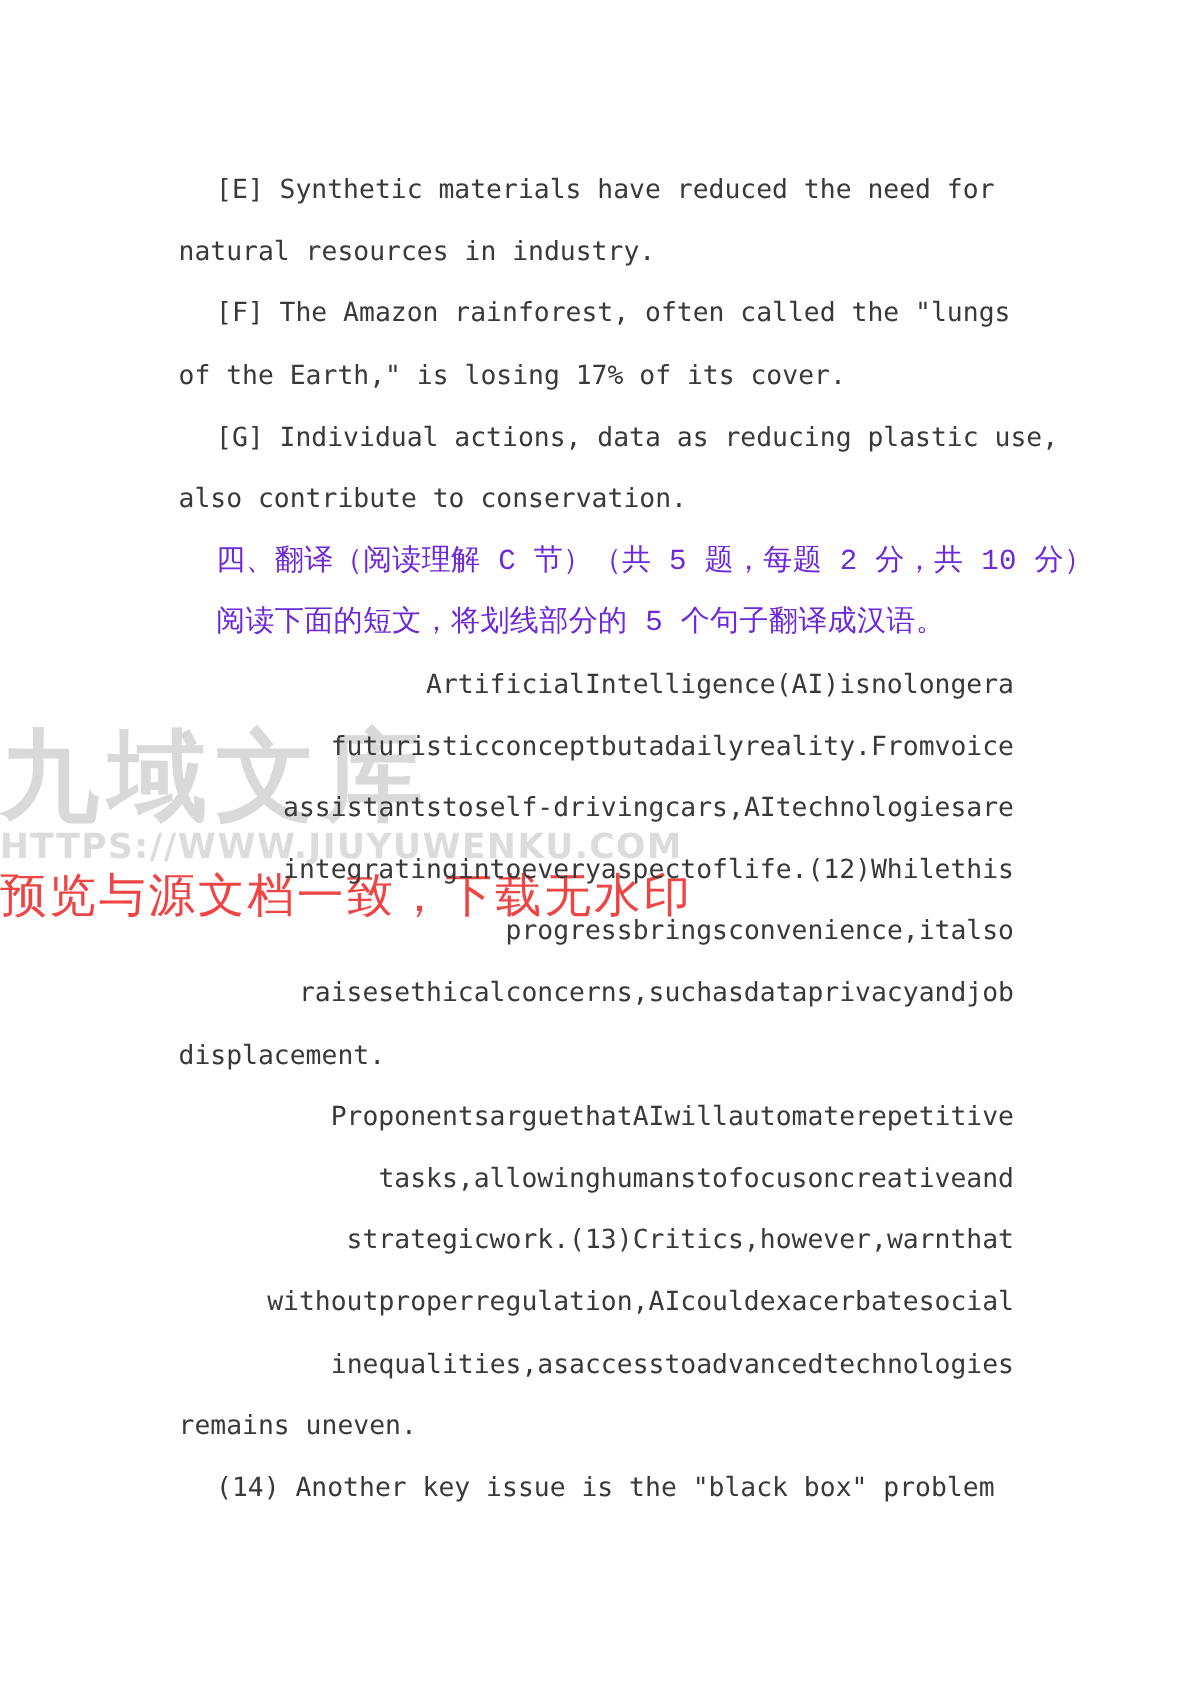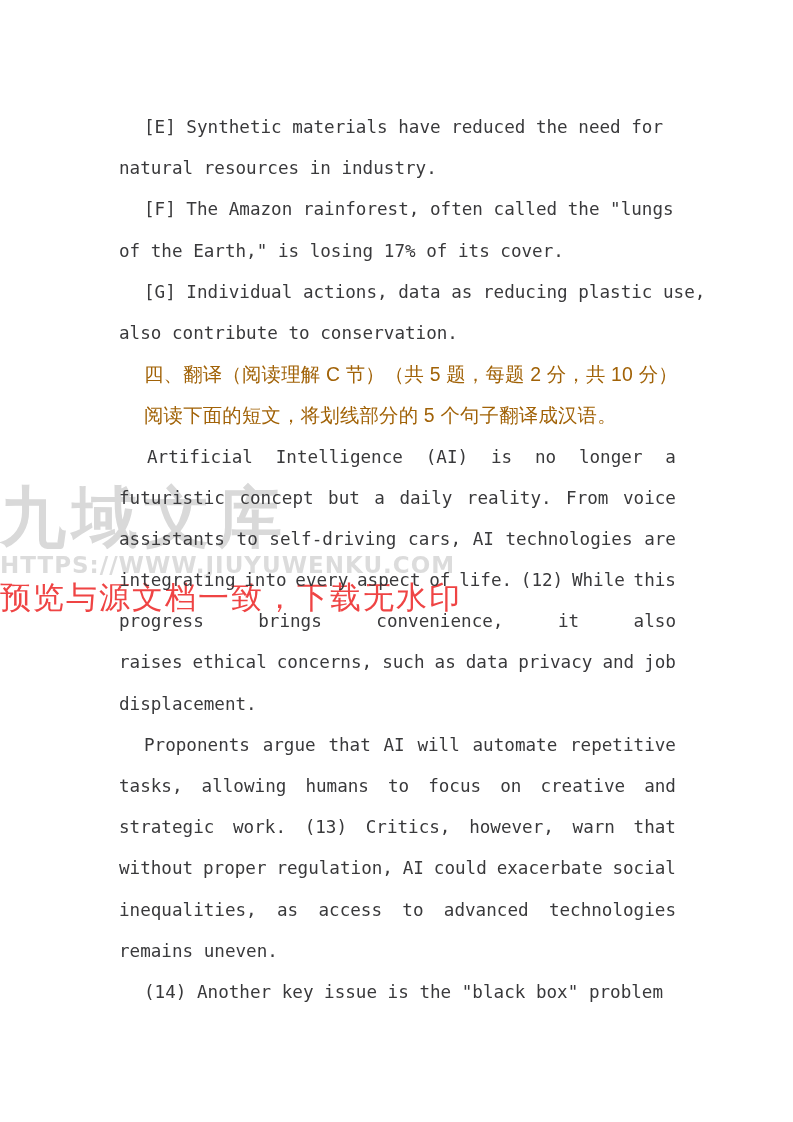--- a/index.html
+++ b/index.html
@@ -85,29 +85,29 @@
     font-family: "DejaVu Sans Mono", "Liberation Mono", monospace;
     font-size: 17.6px;
     letter-spacing: 0px;
   }
   
   .en-j {
     font-family: "DejaVu Sans Mono", "Liberation Mono", monospace;
     font-size: 17.6px;
     white-space: nowrap;
     display: flex;
-    justify-content: space-between;
+    justify-content: flex-end;
   }
   .en-j > span { display: inline-block; }
 
   .zh {
-    font-family: Liberation Sans, sans-serif;
+    font-family: Liberation Mono, monospace;
     font-size: 19.4px;
     letter-spacing: 0.2px;
-    color: #a16207;
+    color: #6d28d9;
   }
 
   .ind { padding-left: 25px; }
   .ind-lg { padding-left: 28px; }
 </style>
 </head>
 <body>
 
 <div id="page">
 

